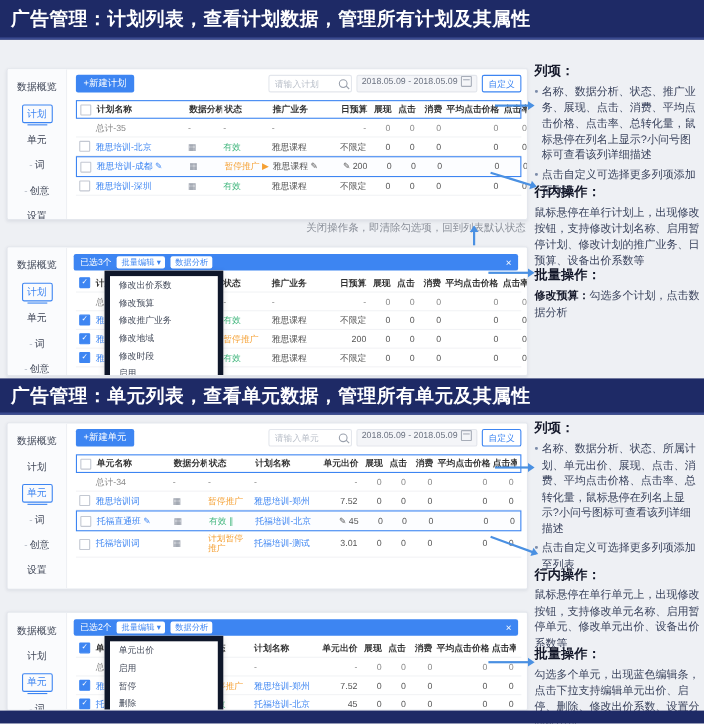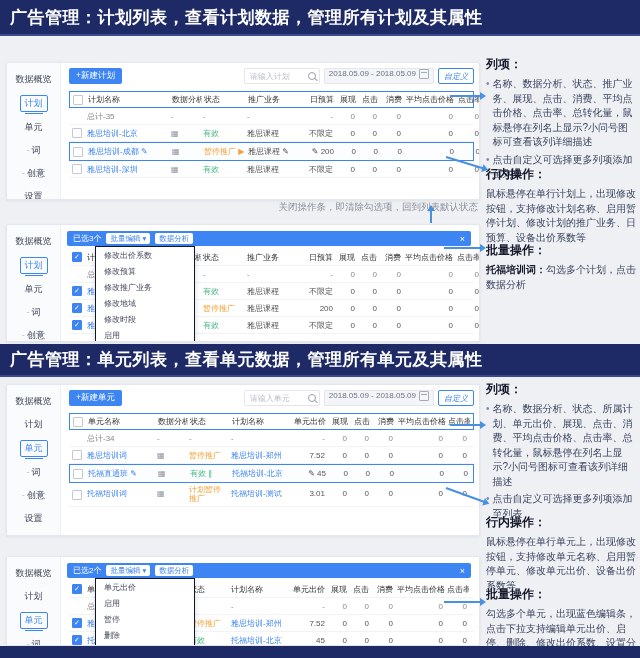--- a/index.html
+++ b/index.html
@@ -39,26 +39,26 @@
   .tb-right{position:absolute;right:5px;top:5px;display:flex;gap:4px;align-items:center;}
   .search{display:flex;align-items:center;border:1px solid #e3e6ec;height:14px;padding:0 3px;background:#fff;border-radius:2px;}
   .search input{border:0;outline:0;width:56px;font-size:8px;color:#666;font-family:inherit;background:transparent;}
   .search input::placeholder{color:#b9bfc9;}
   .mag{width:6px;height:6px;border:1px solid #9aa1ad;border-radius:50%;position:relative;flex:none;}
   .mag::after{content:'';position:absolute;width:4px;height:1px;background:#9aa1ad;transform:rotate(45deg);right:-3px;bottom:-1px;}
   .date{display:flex;align-items:flex-start;gap:3px;background:#f4f5f8;border:1px solid #e3e6ec;height:14px;
         font-size:8px;color:#6b7280;padding:0 4px;border-radius:2px;}
   .cal{width:8px;height:8px;border:1px solid #a7adb8;border-radius:1px;position:relative;flex:none;}
   .cal::before{content:'';position:absolute;left:1px;right:1px;top:2px;height:1px;background:#a7adb8;}
-  .btn-custom{height:16px;font-size:8px;color:#3d85f2;border:1px solid #3d85f2;background:#fff;border-radius:2px;padding:0 5px;font-style:italic;}
+  .btn-custom{height:16px;font-size:8px;color:#3d85f2;border:1px solid #3d85f2;background:#fff;border-radius:2px;padding:0 5px;}
 
   
   .tbl{position:absolute;left:8px;right:5px;top:28px;}
   .trow{display:flex;align-items:center;height:17px;border-bottom:1px solid #f2f3f6;font-size:8px;color:#555;box-sizing:border-box;}
-  .trow.thead{color:#333;font-weight:normal;}
+  .trow.thead{color:#333;font-weight:bold;}
   .trow.thead.boxed{border:1px solid #3d85f2;}
   .trow.hl{border:1px solid #3d85f2;height:19px;background:#fcfdff;}
   .trow.total .tc{color:#888;}
   .trow.tall{height:24px;align-items:center;}
   .trow.tall .tc{white-space:normal;line-height:1.1;}
   .cbc{width:16px;flex:none;display:flex;justify-content:center;}
   .cb{width:8px;height:8px;border:1px solid #c3c8d2;border-radius:1px;background:#fff;font-size:7px;line-height:8px;color:#fff;text-align:center;}
   .cb.checked{background:#3d85f2;border-color:#3d85f2;}
   .tc{flex:none;padding:0 2px;white-space:nowrap;overflow:hidden;box-sizing:border-box;}
   .tc.link{color:#3d85f2;}
@@ -75,21 +75,21 @@
   .tbl-unit .c8{width:50px;text-align:right;}.tbl-unit .c9{width:24px;text-align:right;}
   #shot2 .tbl,#shot4 .tbl{top:24px;}
 
   
   .bluebar{position:absolute;left:6px;right:8px;top:6px;height:15px;background:#3d85f2;border-radius:2px;
            display:flex;align-items:center;gap:5px;padding:0 6px;color:#fff;font-size:8px;box-sizing:border-box;}
   .bb-btn{height:11px;background:#fff;color:#3d85f2;border:0;border-radius:2px;font-size:7.5px;padding:0 4px;line-height:11px;}
   .bb-close{margin-left:auto;font-size:9px;cursor:default;}
 
   
-  .menu{position:absolute;background:#fff;border:1px solid #0f172a;box-shadow:0 2px 6px rgba(0,0,0,.15);width:98px;z-index:5;}
+  .menu{position:absolute;background:#fff;border:5px solid #0f172a;box-shadow:0 2px 6px rgba(0,0,0,.15);width:98px;z-index:5;}
   #shot2 .menu{left:34px;top:21px;}
   #shot4 .menu{left:34px;top:21px;}
   .mi{font-size:8px;color:#434a5a;padding:2.5px 8px;white-space:nowrap;}
   .mi.dis{color:#b8bec9;}
 
   
   .ann{position:absolute;left:486px;width:150px;color:#39425c;}
   .ann-h{font-size:12px;font-weight:bold;color:#14182a;margin-bottom:4px;}
   .ann-li{display:flex;font-size:10px;line-height:1.45;margin-bottom:3px;}
   .blt{color:#7a8aa8;margin-right:3px;flex:none;}
@@ -336,21 +336,21 @@
         <span class="blt">•</span>
         <span>点击自定义可选择更多列项添加至列表</span>
       </div>
   </div>
   <div class="ann" id="ann-p-row">
     <div class="ann-h">行内操作：</div>
     <div class="ann-p">鼠标悬停在单行计划上，出现修改按钮，支持修改计划名称、启用暂停计划、修改计划的推广业务、日预算、设备出价系数等</div>
   </div>
   <div class="ann" id="ann-p-batch">
     <div class="ann-h">批量操作：</div>
-    <div class="ann-p"><span class="ann-h-inline">托福培训词：</span><span>勾选多个计划，点击数据分析</span></div>
+    <div class="ann-p"><span class="ann-h-inline">修改预算：</span><span>勾选多个计划，点击数据分析</span></div>
   </div>
   <div class="arr-r" id="arr1"></div>
   <div class="arr-r" id="arr2"></div>
   <div class="arr-r" id="arr3"></div>
 
   <div class="banner" id="banner2">广告管理：单元列表，查看单元数据，管理所有单元及其属性</div>
 
   <div class="shot" id="shot3">
     <div class="sb">
         <div class="sb-item"><span>数据概览</span></div>

